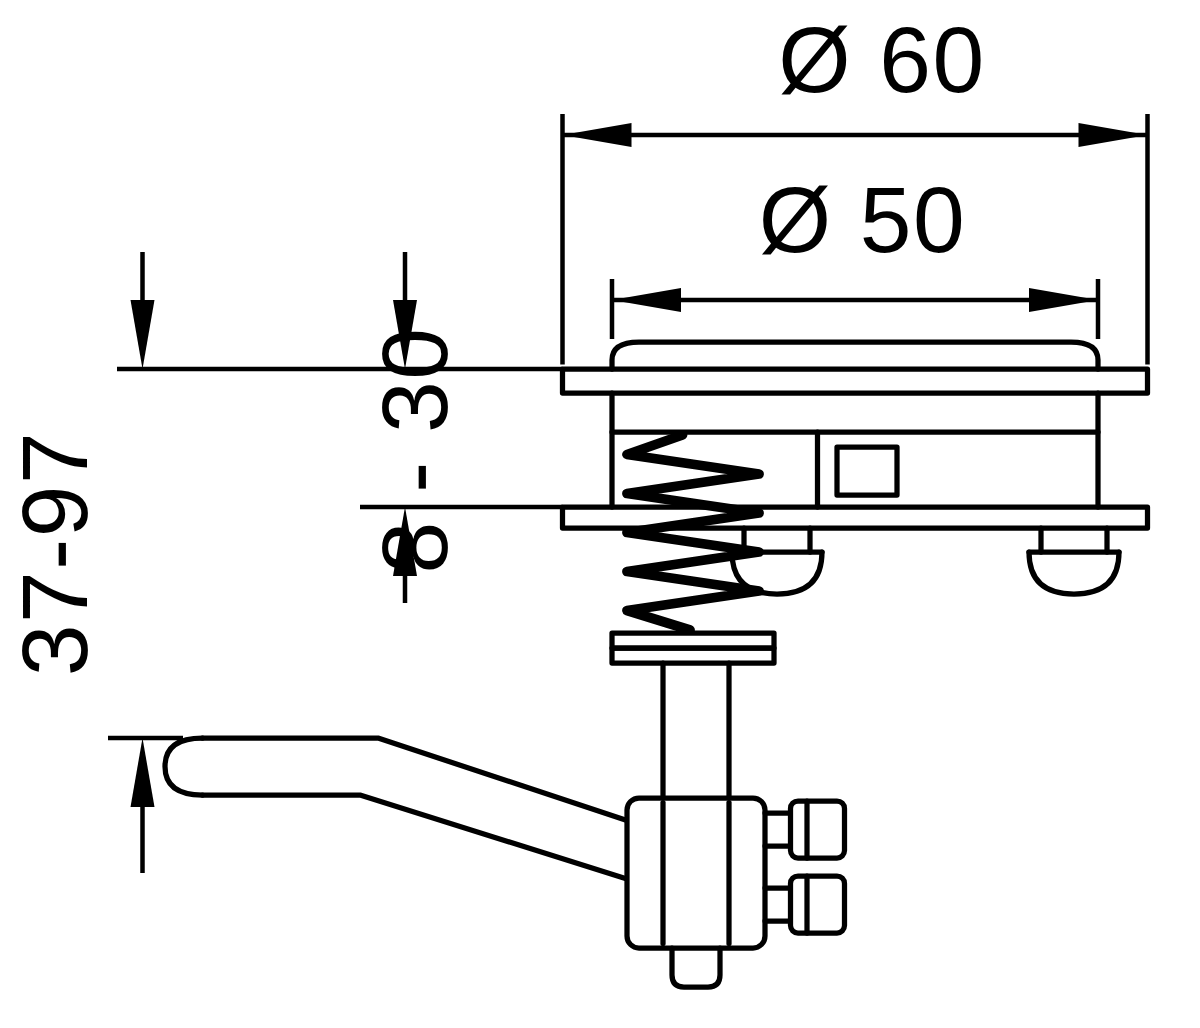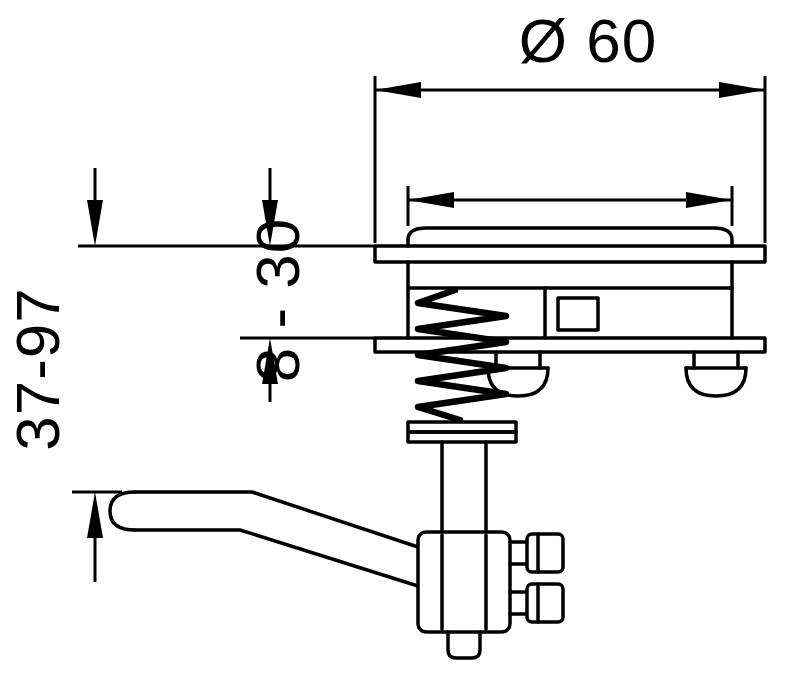--- a/index.html
+++ b/index.html
@@ -131,18 +131,19 @@
         <rect x="527" y="584" width="36" height="38" rx="5" fill="#ffffff"></rect>
         <path d="M538,584 V622"></path>
       </g>
 
       <path d="M448,632 V650 Q448,658 456,658 H472 Q480,658 480,650 V632"></path>
     </g>
   </svg>
 
   <div class="dim-label" style="left:468px;top:8px;width:240px;">Ø 60</div>
 
+  <div class="dim-label" style="left:455px;top:115px;width:240px;">Ø 50</div>
 
   <div class="dim-label rot" style="left:-92px;top:336px;width:260px;height:66px;">37-97</div>
 
   <div class="dim-label rot" style="left:158px;top:267px;width:240px;height:66px;">8 - 30</div>
 
 </div>
 
 </body></html>

